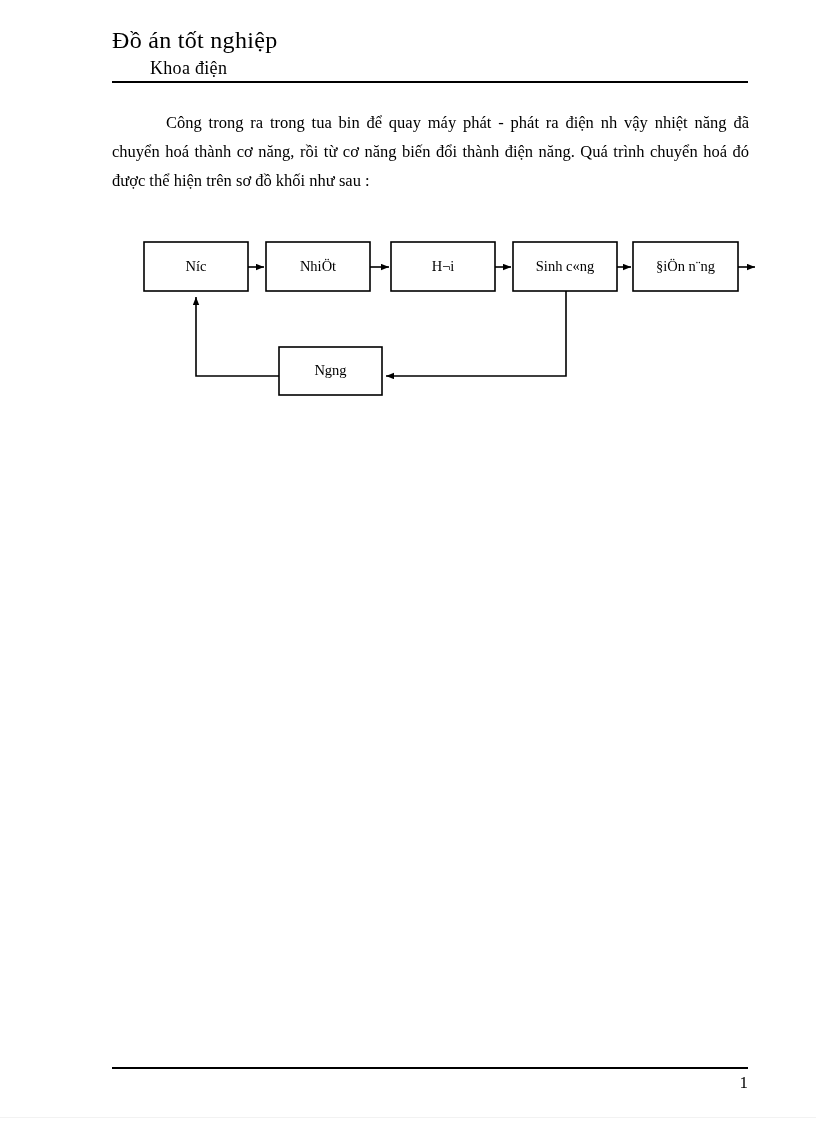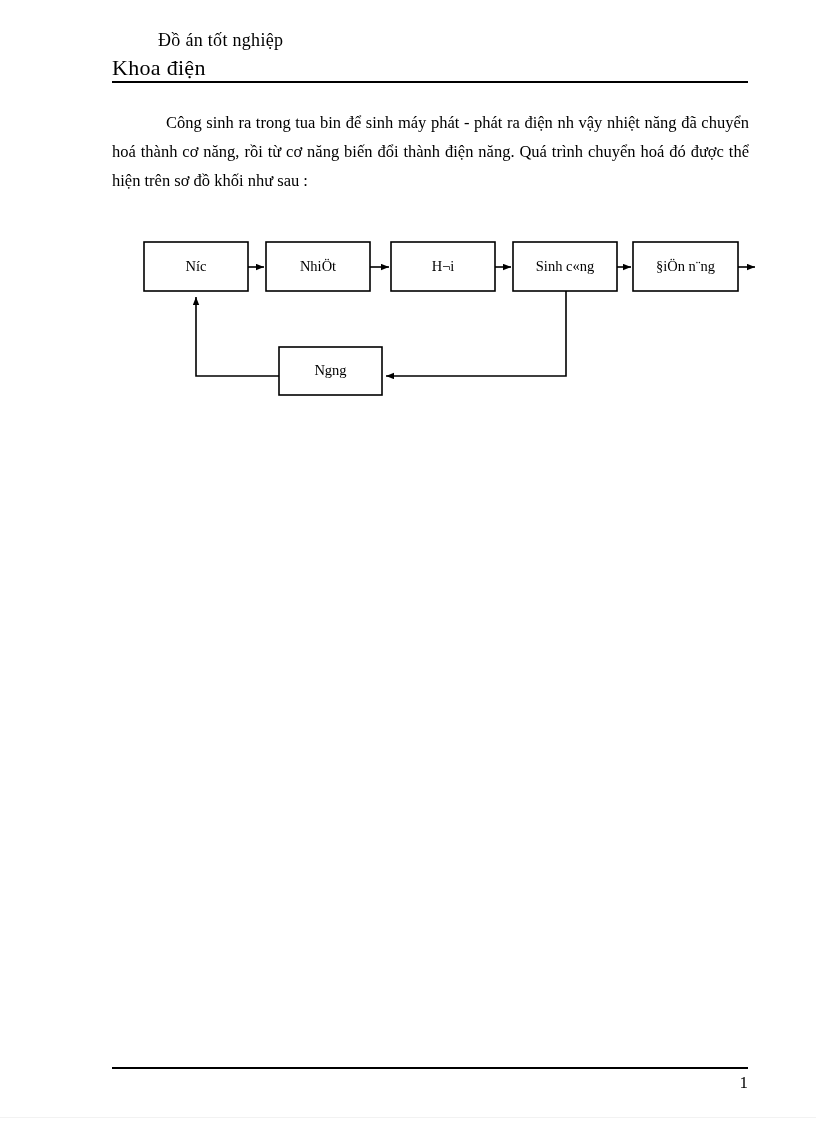--- a/index.html
+++ b/index.html
@@ -24,31 +24,31 @@
   }
 
   
   .header {
     position: absolute;
     left: 112px;
     top: 26px;
     width: 636px;
   }
   .header-line1 {
+    font-size: 24px;
+    line-height: 28px;
+    letter-spacing: 0.3px;
+    white-space: pre;
+  }
+  .header-line2 {
     font-size: 18px;
     line-height: 28px;
     letter-spacing: 0.3px;
     white-space: pre;
-    margin-left: 46px;
-  }
-  .header-line2 {
-    font-size: 22px;
-    line-height: 28px;
-    letter-spacing: 0.3px;
-    white-space: pre;
+    margin-left: 38px;
   }
   .header-rule {
     position: absolute;
     left: 112px;
     top: 81px;
     width: 636px;
     height: 2px;
     background: #000000;
   }
 
@@ -121,21 +121,21 @@
 <body>
 
 <div class="page">
 
   <div class="header">
     <div class="header-line1">Đồ án tốt nghiệp</div>
     <div class="header-line2">Khoa điện</div>
   </div>
   <div class="header-rule"></div>
 
-  <div class="para para-1">Công sinh ra trong tua bin để sinh máy phát - phát ra điện nh  vậy nhiệt năng đã chuyển hoá thành  cơ năng, rồi từ cơ năng biến đổi thành điện năng. Quá trình chuyển hoá đó được thể hiện trên sơ đồ khối như sau :</div>
+  <div class="para para-1">Công trong ra trong tua bin để quay máy phát - phát ra điện nh  vậy nhiệt năng đã chuyển hoá thành  cơ năng, rồi từ cơ năng biến đổi thành điện năng. Quá trình chuyển hoá đó được thể hiện trên sơ đồ khối như sau :</div>
 
   <div class="diagram">
     <svg width="816" height="1123" viewBox="0 0 816 1123" xmlns="http://www.w3.org/2000/svg">
       <defs>
         <marker id="arrow-r" markerWidth="9" markerHeight="9" refX="8" refY="3.2" orient="auto" markerUnits="userSpaceOnUse">
           <path d="M0,0 L8,3.2 L0,6.4 z" fill="#000000"></path>
         </marker>
         <marker id="arrow-l" markerWidth="9" markerHeight="9" refX="8" refY="3.2" orient="auto" markerUnits="userSpaceOnUse">
           <path d="M0,0 L8,3.2 L0,6.4 z" fill="#000000"></path>
         </marker>

